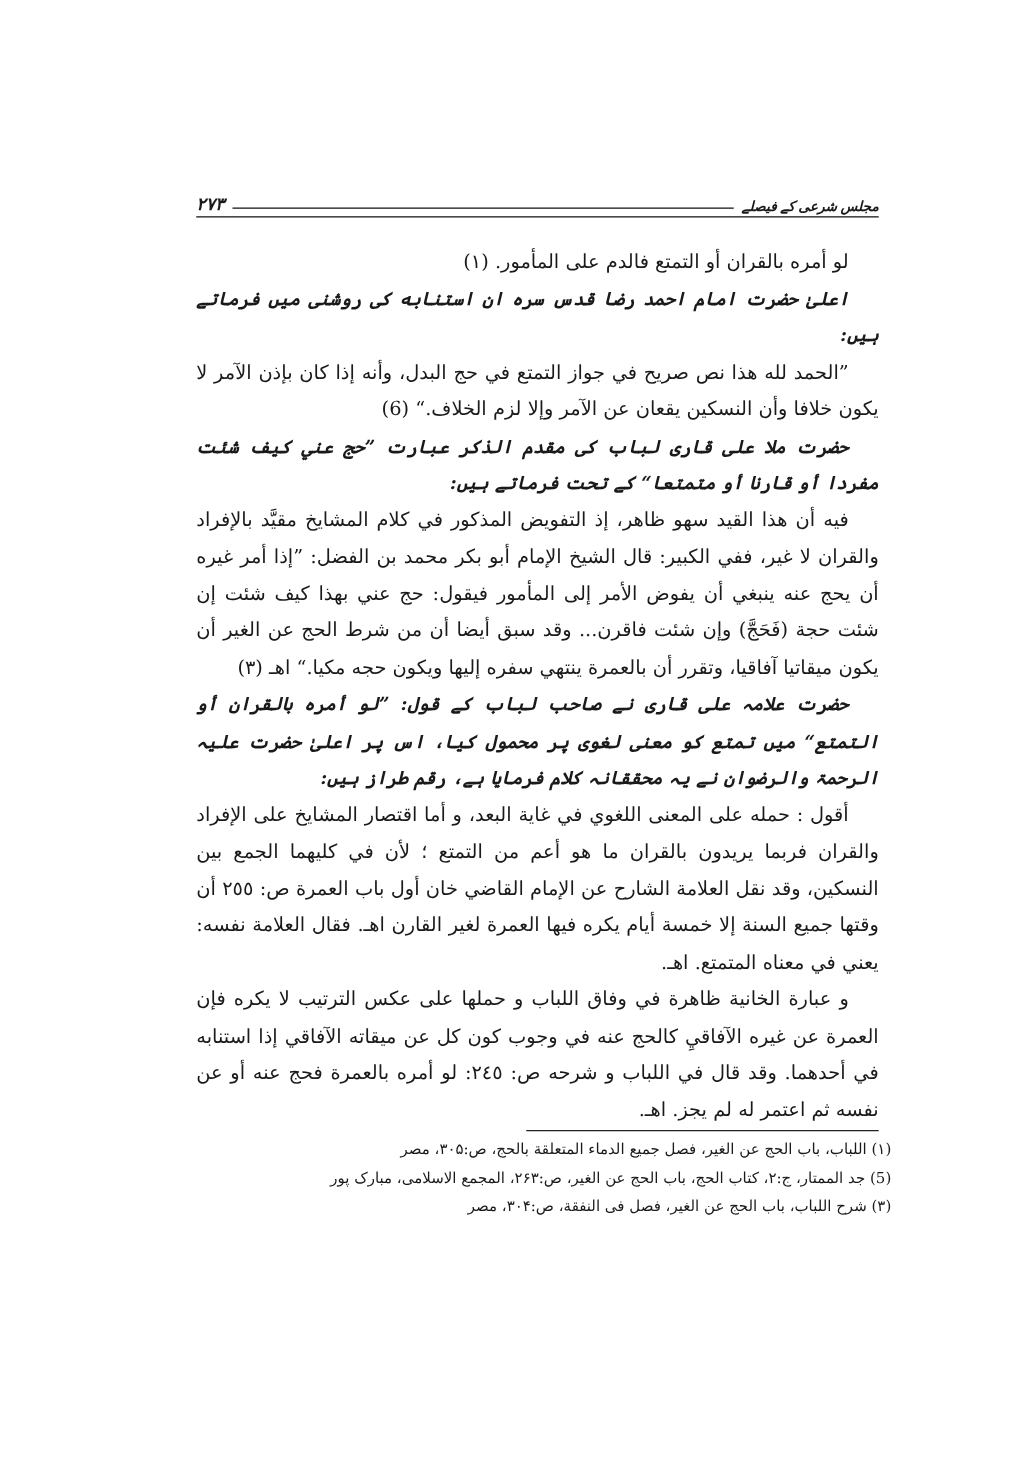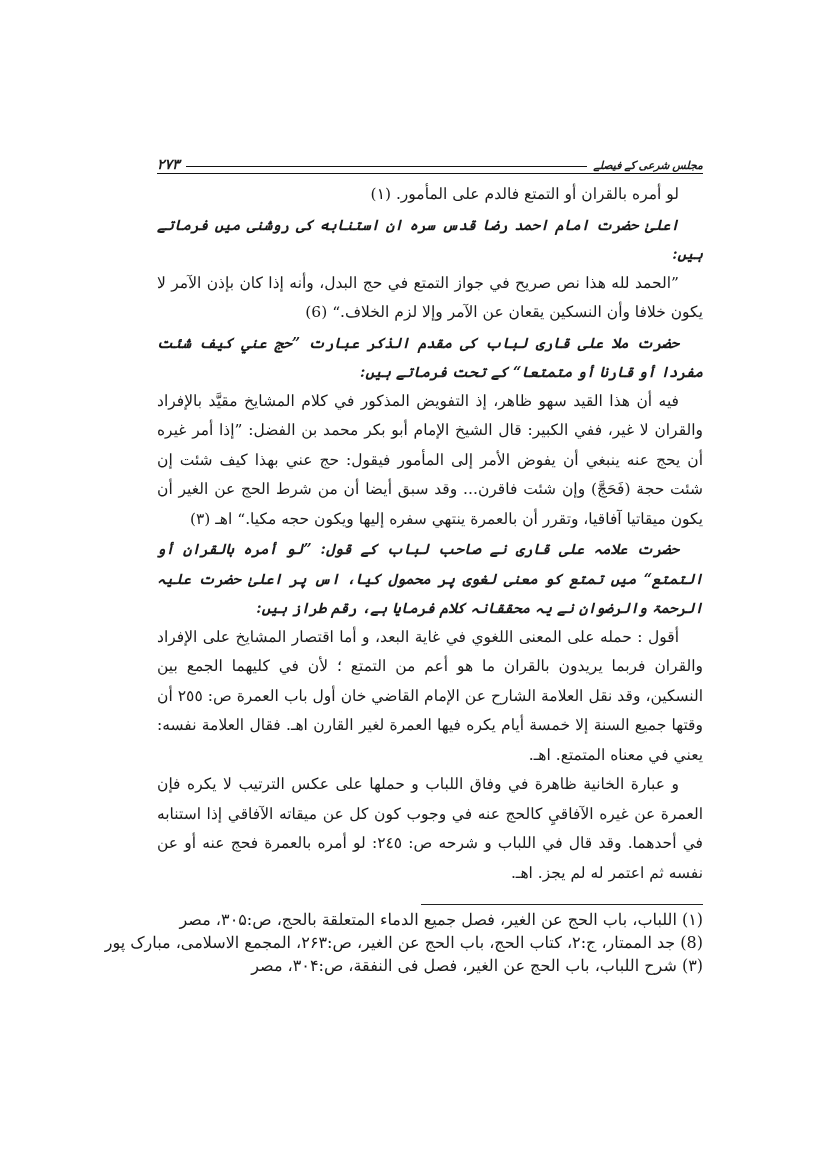--- a/index.html
+++ b/index.html
@@ -4,27 +4,27 @@
   <style>
     html, body { margin:0; padding:0; background:#ffffff; }
     body { width:826px; height:1169px; position:relative; overflow:hidden;
            font-family: "DejaVu Serif", "Liberation Serif", serif; color:#1a1a1a; }
     .page { position:absolute; left:157px; top:148px; width:546px; direction:rtl; }
     .header { position:relative; height:24px; display:flex; align-items:flex-end; justify-content:space-between;
               border-bottom:1.6px solid #111; padding-bottom:1px; }
     .header .title { font-size:11px; font-style:italic; font-weight:bold; white-space:nowrap;font-family:Liberation Serif, serif; }
     .header .fill { flex:1; border-bottom:1px solid #111; margin:0 6px 5px 6px; }
     .header .pnum { font-size:14px; font-weight:bold; white-space:nowrap; direction:ltr;font-style:italic; }
-    .body { margin-top:6px; font-size:15.5px; line-height:29.5px; text-align:justify; }
+    .body { margin-top:21px; font-size:15.5px; line-height:29.5px; text-align:justify; }
     .body p { margin:0; }
     .ar { text-align:justify; text-align-last:right; }
     .ur { font-style:italic; font-weight:bold; font-size:14.5px; }
     .indent { text-indent:24px; }
     .sep { position:absolute; left:421px; width:282px; top:904px; border-top:1px solid #222; }
-    .footnotes { position:absolute; left:170px; width:533px; top:908px; direction:rtl; font-size:16px; line-height:23px; }
+    .footnotes { position:absolute; left:180px; width:533px; top:908px; direction:rtl; font-size:12px; line-height:23px; }
     .footnotes div { white-space:nowrap; }
   </style>
 </head>
 <body>
 
 <div class="page">
   <div class="header">
     <span class="title">مجلس شرعی کے فیصلے</span>
     <span class="fill"></span>
     <span class="pnum">۲۷۳</span>
@@ -37,15 +37,15 @@
     <p class="ar indent">فيه أن هذا القيد سهو ظاهر، إذ التفويض المذكور في كلام المشايخ مقيَّد بالإفراد والقران لا غير، ففي الكبير: قال الشيخ الإمام أبو بكر محمد بن الفضل: ”إذا أمر غيره أن يحج عنه ينبغي أن يفوض الأمر إلى المأمور فيقول: حج عني بهذا كيف شئت إن شئت حجة (فَحَجَّ) وإن شئت فاقرن... وقد سبق أيضا أن من شرط الحج عن الغير أن يكون ميقاتيا آفاقيا، وتقرر أن بالعمرة ينتهي سفره إليها ويكون حجه مكيا.“ اهـ (۳)</p>
     <p class="ur indent">حضرت علامہ علی قاری نے صاحب لباب کے قول: ”لو أمره بالقران أو التمتع“ میں تمتع کو معنی لغوی پر محمول کیا، اس پر اعلیٰ حضرت علیہ الرحمۃ والرضوان نے یہ محققانہ کلام فرمایا ہے، رقم طراز ہیں:</p>
     <p class="ar indent">أقول : حمله على المعنى اللغوي في غاية البعد، و أما اقتصار المشايخ على الإفراد والقران فربما يريدون بالقران ما هو أعم من التمتع ؛ لأن في كليهما الجمع بين النسكين، وقد نقل العلامة الشارح عن الإمام القاضي خان أول باب العمرة ص: ٢٥٥ أن وقتها جميع السنة إلا خمسة أيام يكره فيها العمرة لغير القارن اهـ. فقال العلامة نفسه: يعني في معناه المتمتع. اهـ.</p>
     <p class="ar indent">و عبارة الخانية ظاهرة في وفاق اللباب و حملها على عكس الترتيب لا يكره فإن العمرة عن غيره الآفاقيِ كالحج عنه في وجوب كون كل عن ميقاته الآفاقي إذا استنابه في أحدهما. وقد قال في اللباب و شرحه ص: ٢٤٥: لو أمره بالعمرة فحج عنه أو عن نفسه ثم اعتمر له لم يجز. اهـ.</p>
   </div>
 </div>
 
 <div class="sep"></div>
 <div class="footnotes">
   <div>(۱) اللباب، باب الحج عن الغير، فصل جميع الدماء المتعلقة بالحج، ص:۳۰۵، مصر</div>
-  <div>(8) جد الممتار، ج:۲، کتاب الحج، باب الحج عن الغیر، ص:۲۶۳، المجمع الاسلامی، مبارک پور</div>
+  <div>(5) جد الممتار، ج:۲، کتاب الحج، باب الحج عن الغیر، ص:۲۶۳، المجمع الاسلامی، مبارک پور</div>
   <div>(۳) شرح اللباب، باب الحج عن الغیر، فصل فی النفقة، ص:۳۰۴، مصر</div>
 </div>
 
 </body></html>

